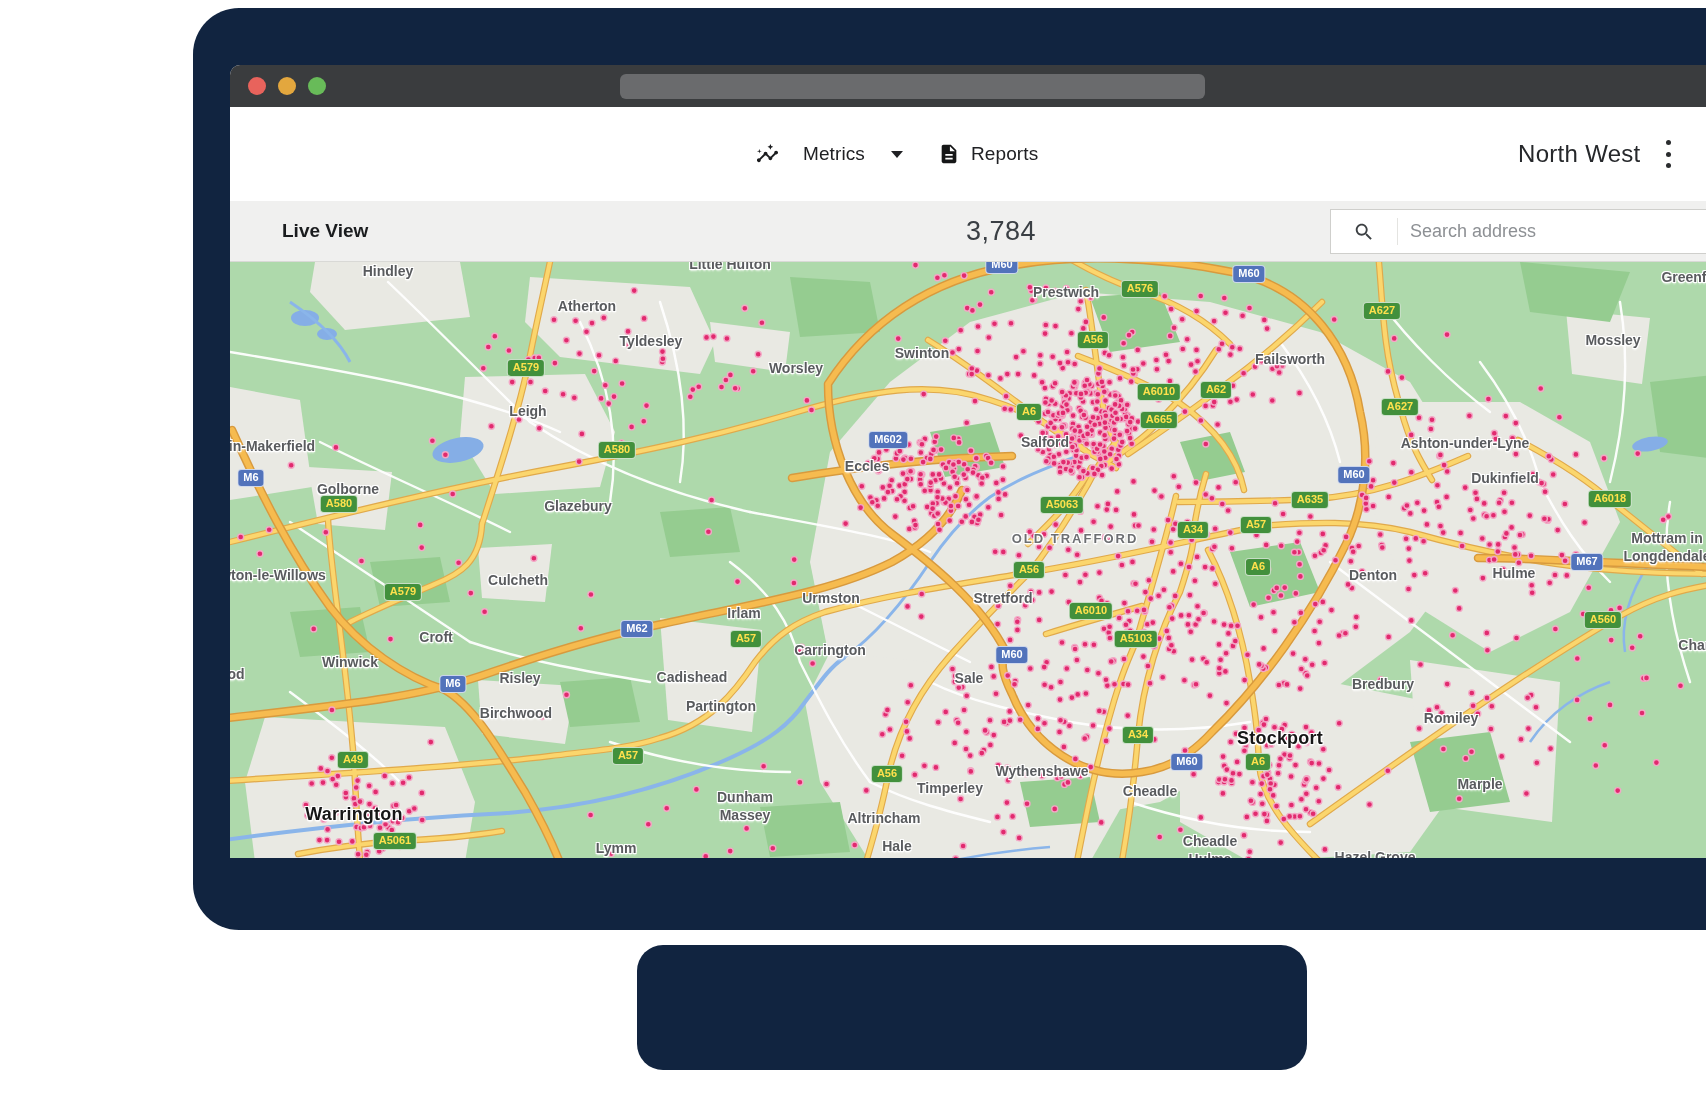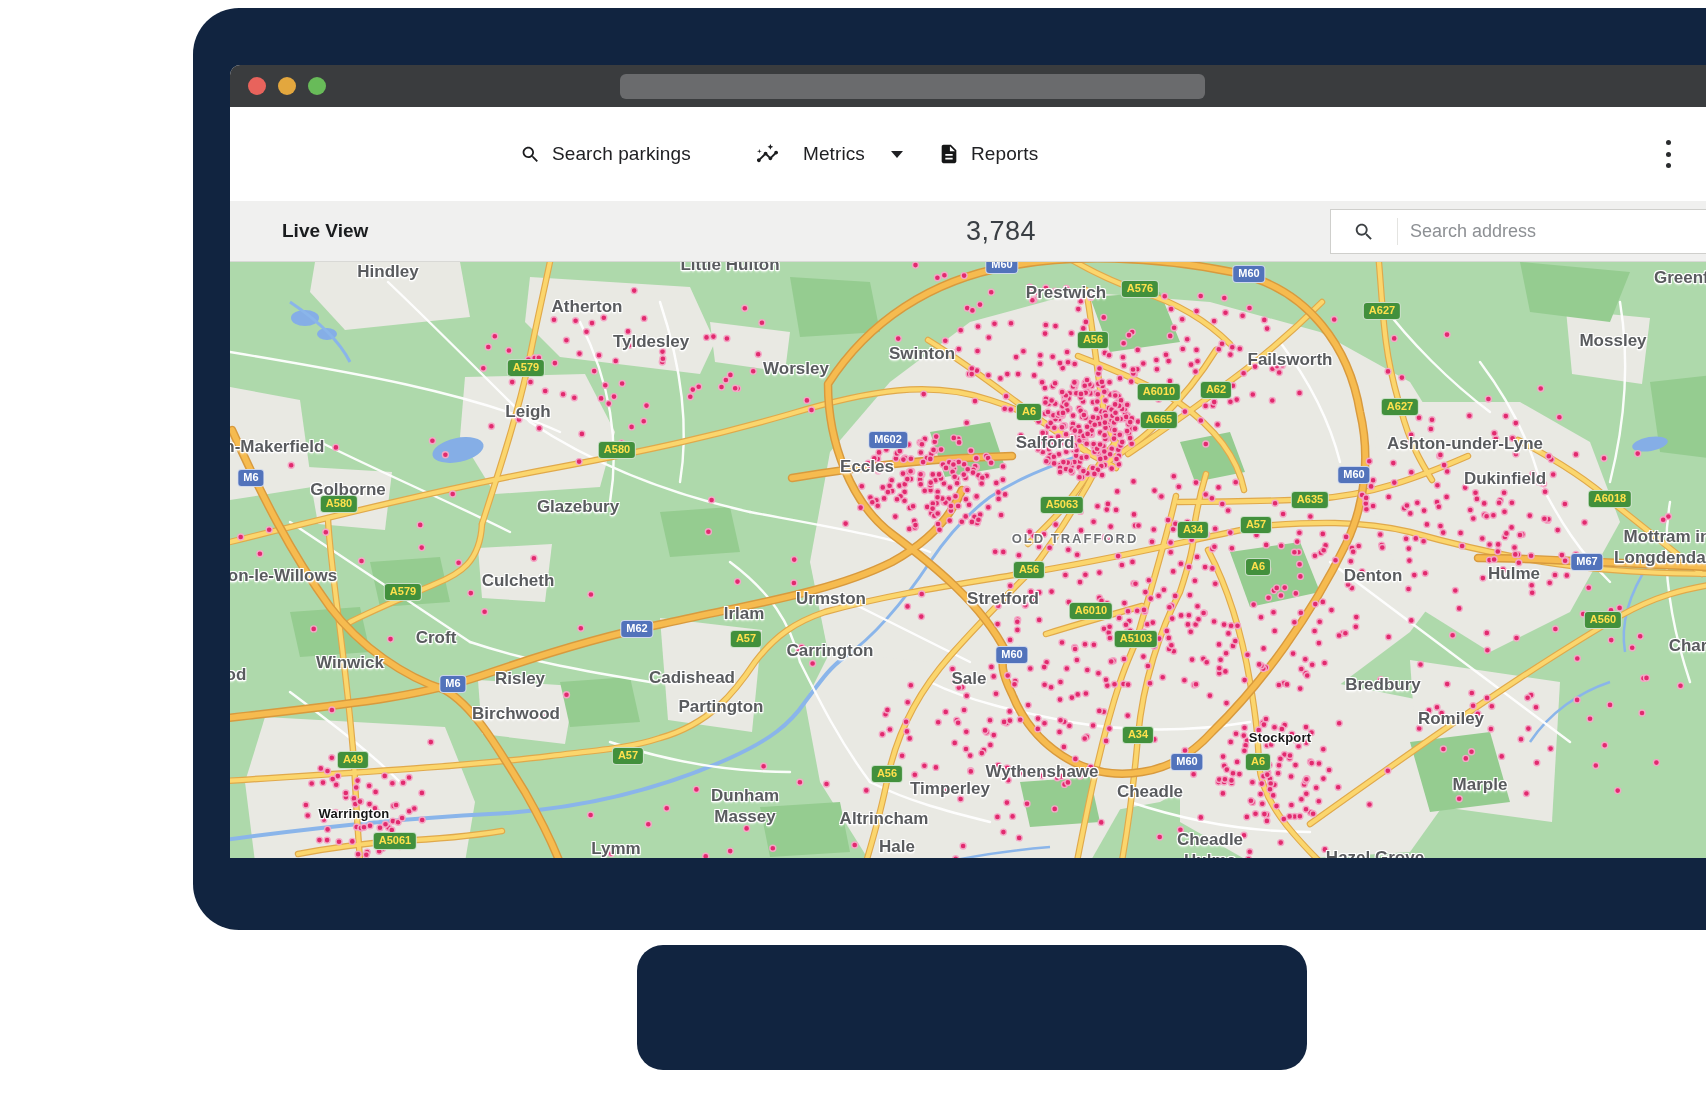--- a/index.html
+++ b/index.html
@@ -37,68 +37,61 @@
   .lv-active-label{position:absolute;left:558px;top:0;height:60px;display:flex;align-items:center;font-size:19px;font-weight:bold;color:#1a1c1e;}
   .lv-active-value{position:absolute;left:736px;top:0;height:60px;display:flex;align-items:center;font-size:27px;color:#3a3f44;letter-spacing:.5px;}
   .searchbox{position:absolute;left:1100px;top:8px;width:450px;height:43px;background:#ffffff;border:1px solid #cfcfcc;display:flex;align-items:center;}
   .searchbox .sicon{flex:0 0 auto;width:66px;display:flex;align-items:center;justify-content:center;border-right:1px solid #e4e4e1;height:27px;}
   .searchbox input{border:none;outline:none;flex:1;font-size:18px;color:#444;padding:0 12px;font-family:"Liberation Sans",sans-serif;background:transparent;}
   .searchbox input::placeholder{color:#8d9094;}
 
   .map{flex:1;position:relative;background:#aed9ab;overflow:hidden;cursor:grab;}
   .map svg{position:absolute;left:0;top:0;}
   #map-labels{position:absolute;left:0;top:0;width:100%;height:100%;pointer-events:none;}
-  .mlabel{position:absolute;transform:translate(-50%,-50%);white-space:pre-line;text-align:center;color:#595b5e;font-size:17px;font-weight:bold;line-height:1.25;
+  .mlabel{position:absolute;transform:translate(-50%,-50%);white-space:pre-line;text-align:center;color:#595b5e;font-size:14px;font-weight:bold;line-height:1.25;
     text-shadow:-1px -1px 0 #fff,1px -1px 0 #fff,-1px 1px 0 #fff,1px 1px 0 #fff,0 2px 2px rgba(255,255,255,.9);}
-  .mlabel.city{font-size:13px;color:#161616;letter-spacing:.2px;}
+  .mlabel.city{font-size:18px;color:#161616;letter-spacing:.2px;}
   .mlabel.district{font-size:13px;color:#6d6f72;letter-spacing:2px;}
   .mbadge{position:absolute;transform:translate(-50%,-50%);font-size:11px;font-weight:bold;padding:1px 5px 2px 5px;border-radius:4px;line-height:1.2;white-space:nowrap;}
   .mbadge.a{background:#42903c;color:#ffe14d;border:1px solid rgba(255,255,255,.7);}
   .mbadge.m{background:#5273bb;color:#ffffff;border:1px solid rgba(255,255,255,.7);}
 </style>
 </head>
 <body>
 
 <div class="stage">
   <div class="monitor">
     <div class="window">
 
       <div class="titlebar">
         <span class="tlight tl-red"></span>
         <span class="tlight tl-yellow"></span>
         <span class="tlight tl-green"></span>
         <div class="urlbar"></div>
       </div>
 
       <div class="navbar">
-        <div class="nav-item ni-search">
-          <span>
-            <svg width="21" height="21" viewBox="0 0 24 24" fill="#1b1c1e">
-                <path d="M15.5 14h-.79l-.28-.27C15.41 12.59 16 11.11 16 9.5 16 5.91 13.09 3 9.5 3S3 5.91 3 9.5 5.91 16 9.5 16c1.61 0 3.09-.59 4.23-1.57l.27.28v.79l5 4.99L20.49 19l-4.99-5zm-6 0C7.01 14 5 11.99 5 9.5S7.01 5 9.5 5 14 7.01 14 9.5 11.99 14 9.5 14z"></path>
-              </svg>
-          </span>
-          <span>Search parkings</span>
-        </div>
         <div class="nav-item ni-metrics">
           <span>
             <svg width="23" height="23" viewBox="0 0 24 24" fill="#1b1c1e">
                 <path d="M21 8c-1.45 0-2.26 1.44-1.93 2.51l-3.55 3.56c-.3-.09-.74-.09-1.04 0l-2.55-2.55C12.27 10.45 11.46 9 10 9c-1.45 0-2.27 1.44-1.93 2.52l-4.56 4.55C2.44 15.74 1 16.55 1 18c0 1.1.9 2 2 2 1.45 0 2.26-1.44 1.93-2.51l4.55-4.56c.3.09.74.09 1.04 0l2.55 2.55C12.73 16.55 13.54 18 15 18c1.45 0 2.27-1.44 1.93-2.52l3.56-3.55C21.56 12.26 23 11.45 23 10c0-1.1-.9-2-2-2zm-6-1l.94-2.07L18 4l-2.06-.93L15 1l-.92 2.07L12 4l2.08.93L15 7zM3.5 11L4 9l2-.5L4 8l-.5-2L3 8l-2 .5L3 9l.5 2z"></path>
               </svg>
           </span>
           <span>Metrics</span>
           <span class="caret"></span>
         </div>
         <div class="nav-item ni-reports">
           <span>
             <svg width="22" height="22" viewBox="0 0 24 24" fill="#151617">
                 <path d="M14 2H6c-1.1 0-1.99.9-1.99 2L4 20c0 1.1.89 2 1.99 2H18c1.1 0 2-.9 2-2V8l-6-6zm2 16H8v-2h8v2zm0-4H8v-2h8v2zm-3-5V3.5L18.5 9H13z"></path>
               </svg>
           </span>
           <span>Reports</span>
         </div>
+        <div class="region">North West</div>
         <div class="kebab">
             <i></i>
             <i></i>
             <i></i>
           </div>
       </div>
 
       <div class="livebar">
         <div class="lv-title">Live View</div>
         <div class="lv-active-value">3,784</div>

